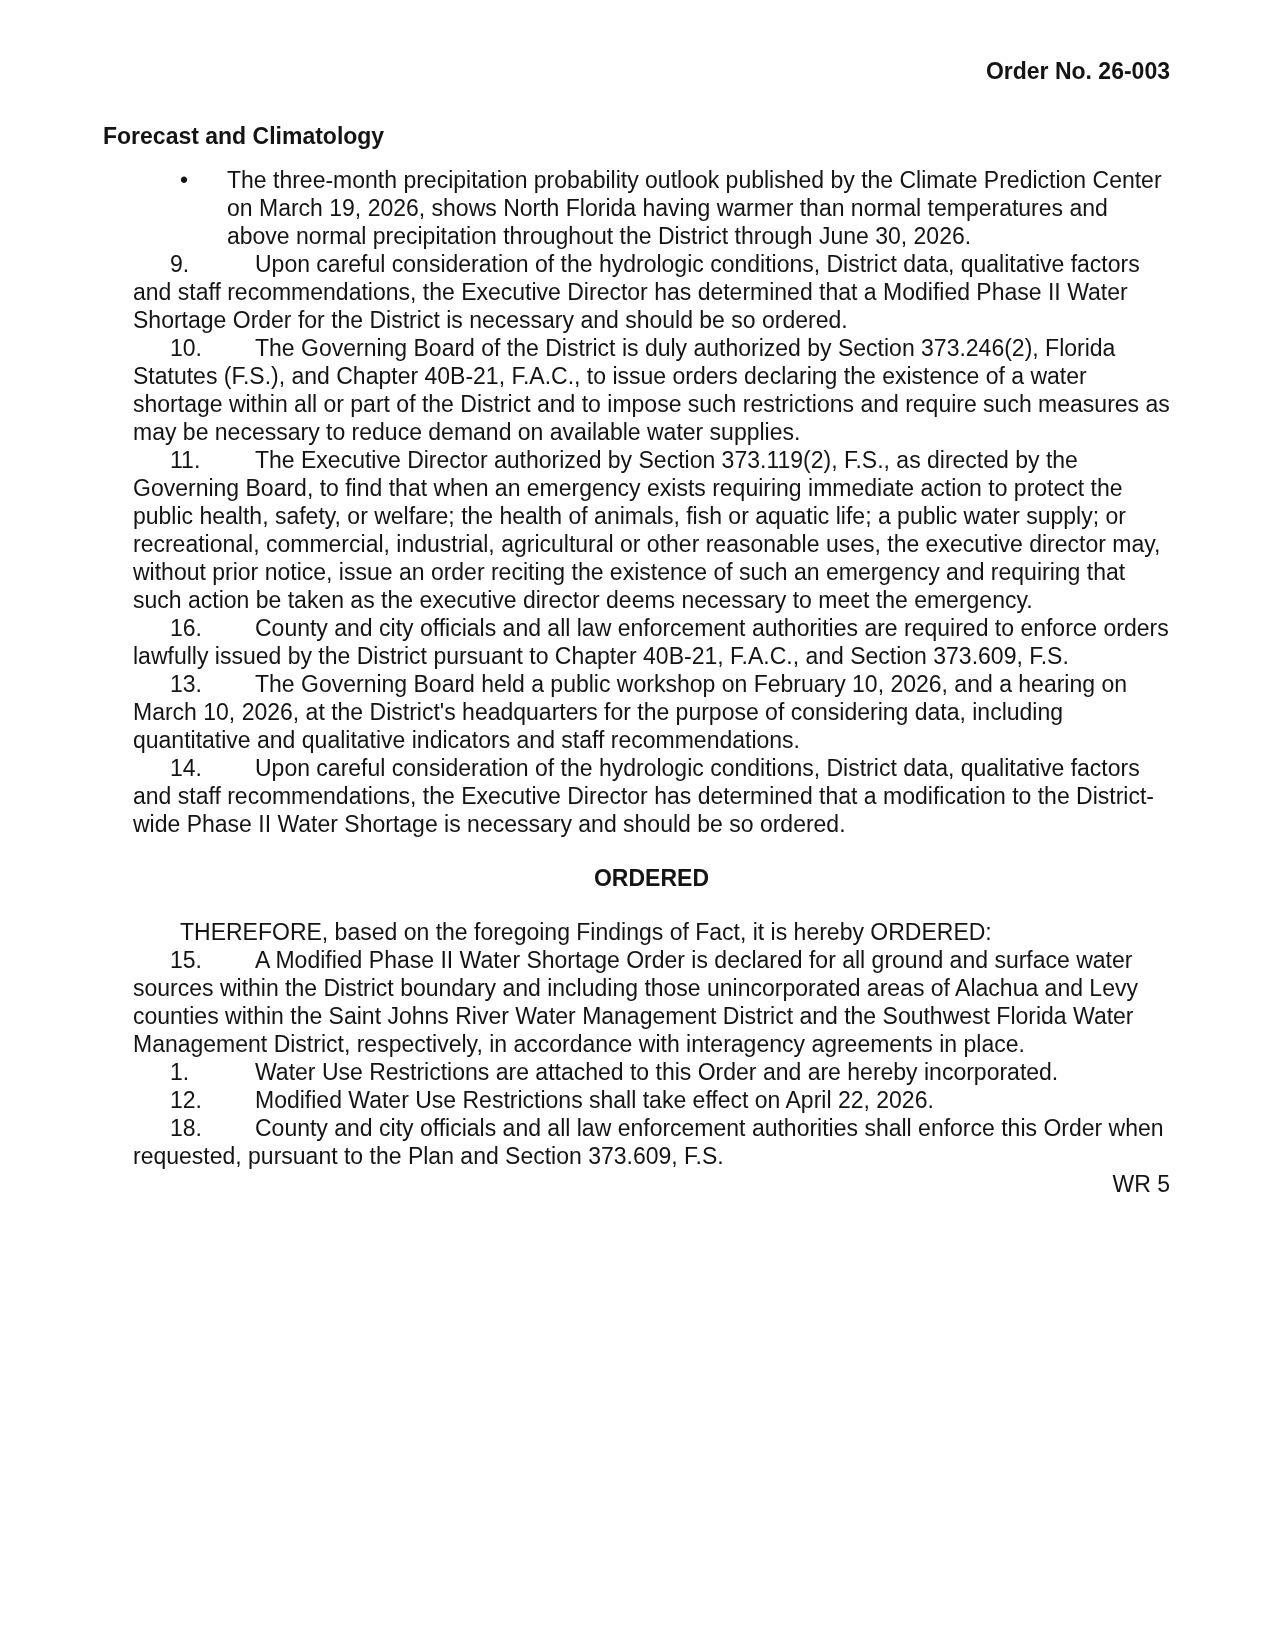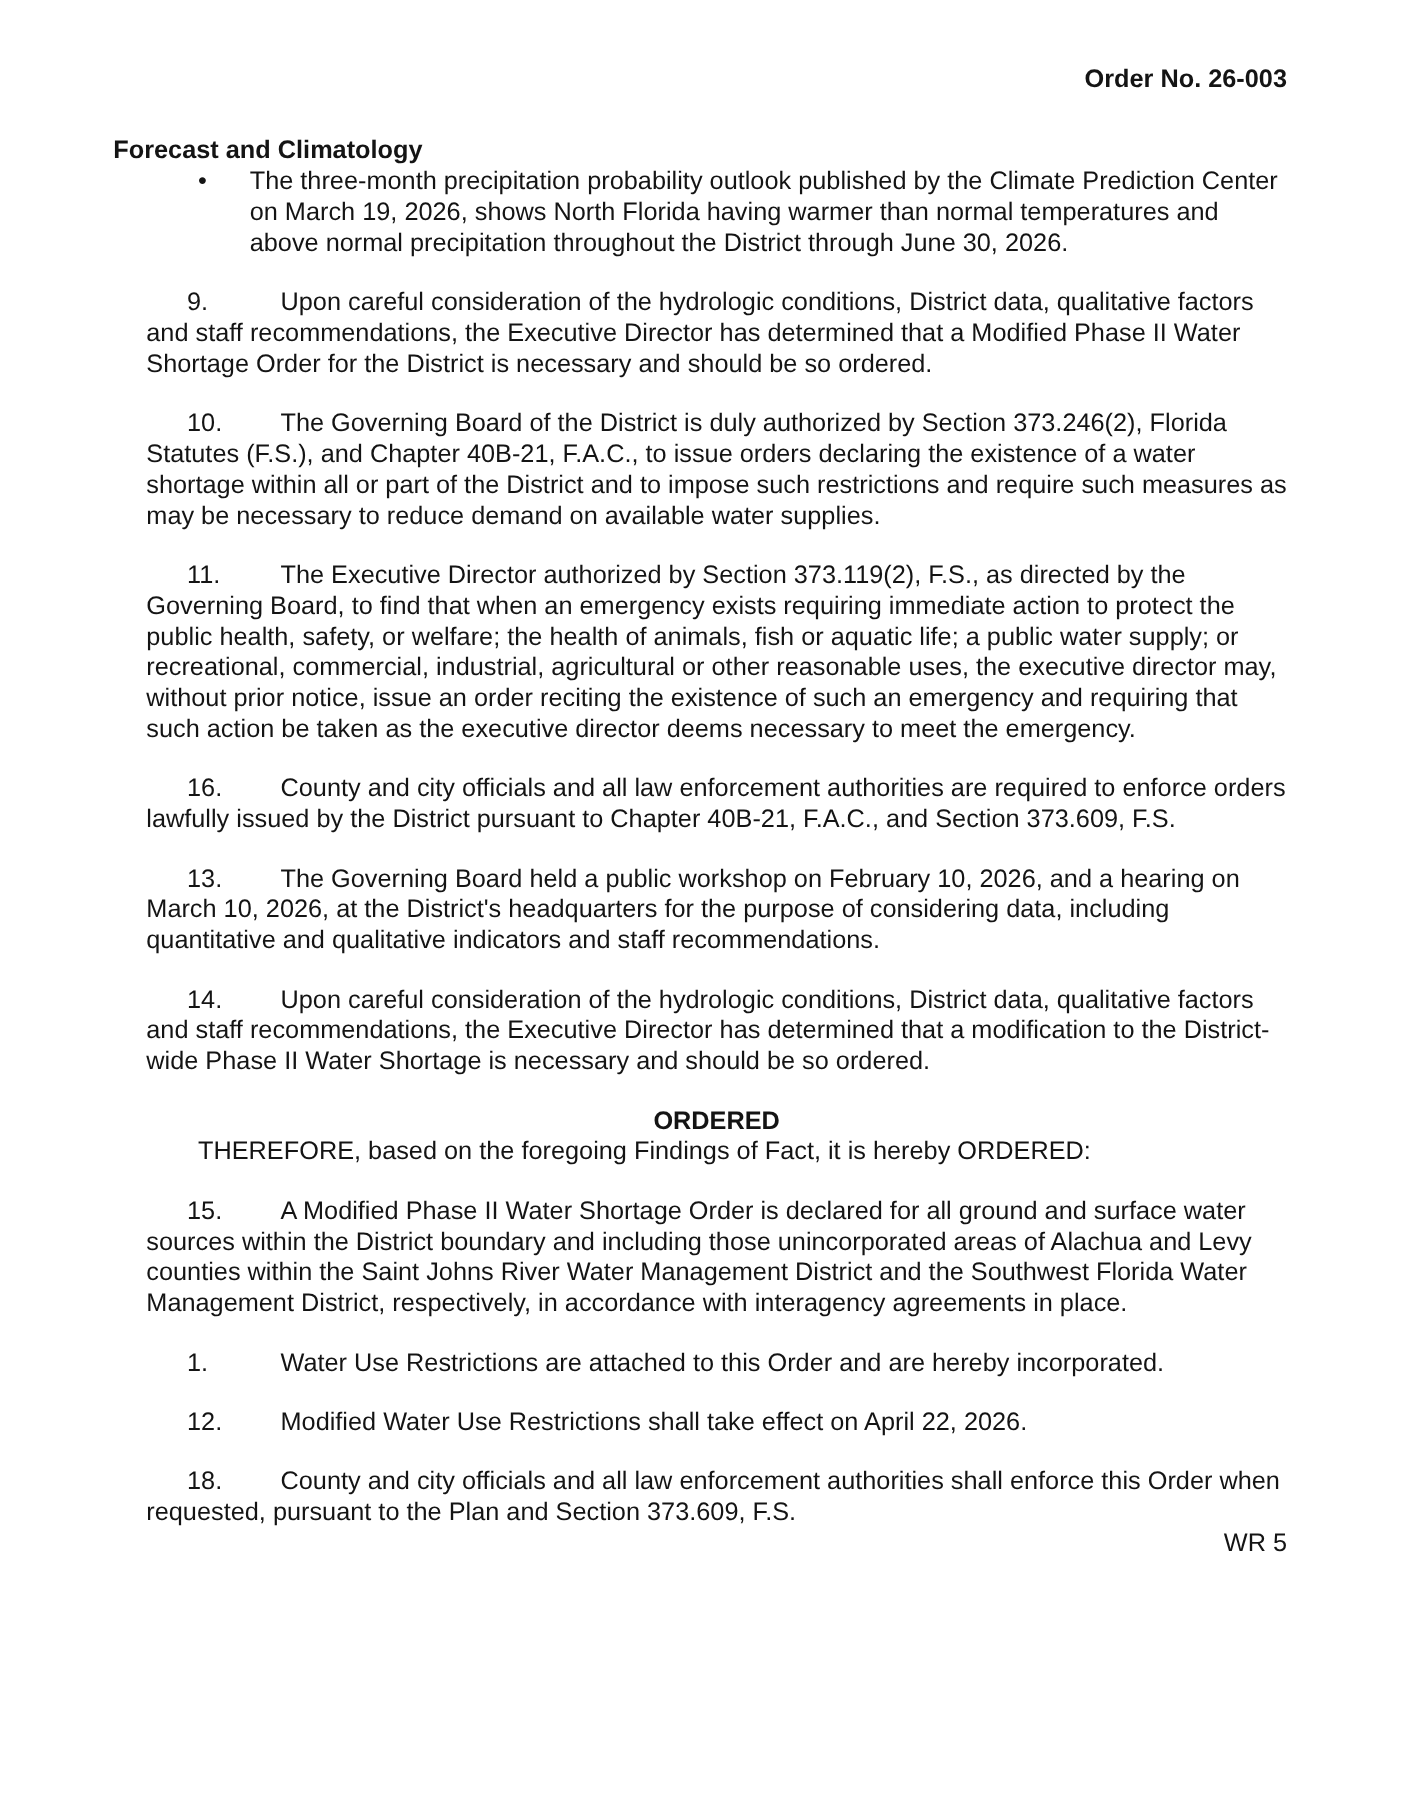--- a/index.html
+++ b/index.html
@@ -15,45 +15,46 @@
     box-sizing: border-box;
     padding: 57px 105px 0 133px;
     overflow: hidden;
   }
   .order-no {
     text-align: right;
     font-weight: bold;
   }
   .doc-heading {
     font-weight: bold;
-    margin: 37px 0 0 -30px;
+    margin: 37px 0 16px -30px;
   }
   .bullet-item {
     position: relative;
     padding-left: 94px;
   }
   .bullet-marker {
     position: absolute;
     left: 47px;
     top: 0;
   }
-  .para { margin-top: 26px; }
+  .para { }
   .pnum {
     display: inline-block;
     margin-left: 37px;
     width: 85px;
     vertical-align: baseline;
   }
   .center-heading {
     margin-top: 26px;
     text-align: center;
     font-weight: bold;
     word-spacing: 6px;
   }
   .therefore {
+    margin-top: 26px;
     text-indent: 47px;
   }
   .page-footer {
     text-align: right;
   }
 </style>
 </head>
 <body>
 
 <div class="page">

